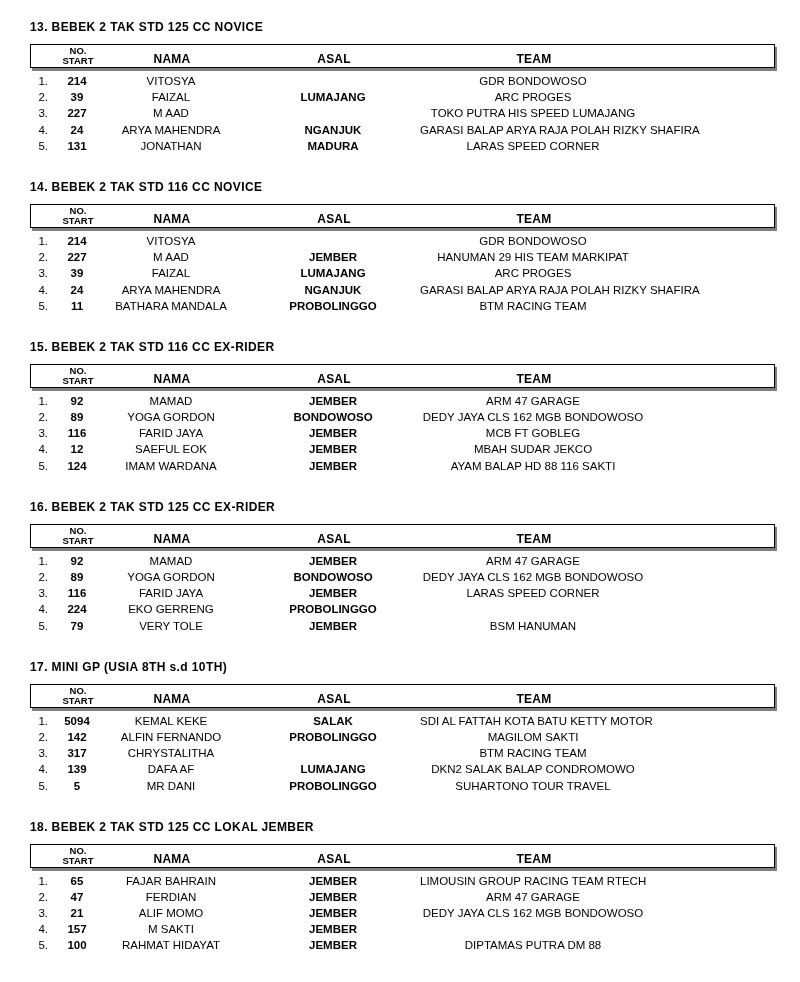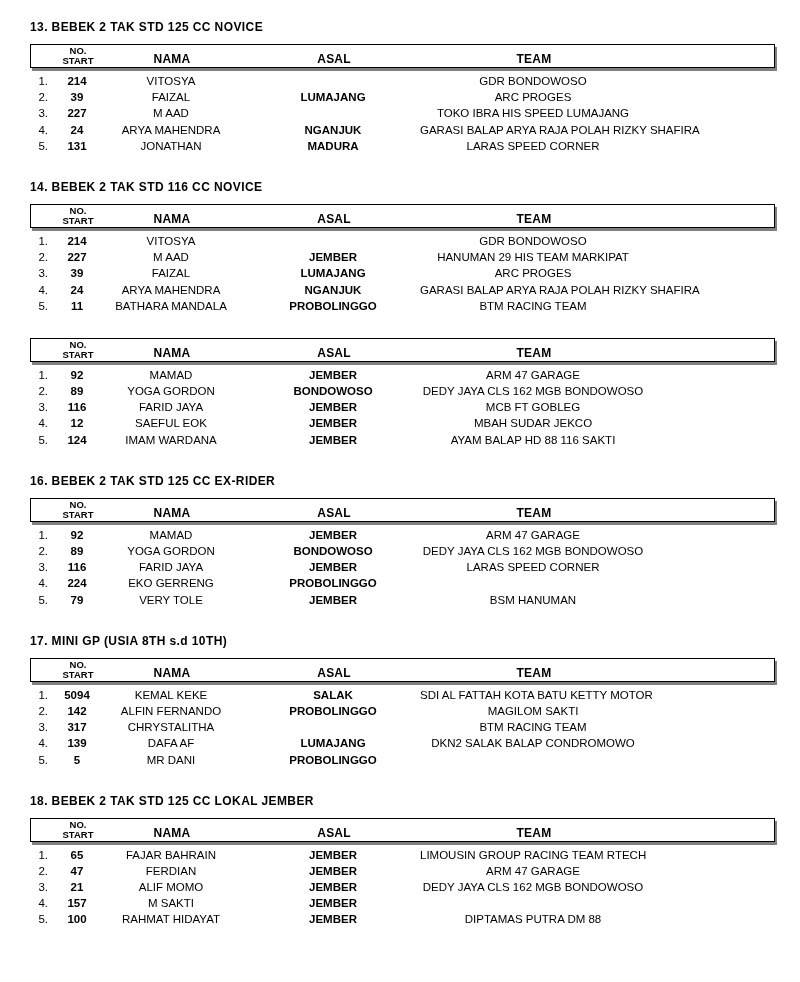--- a/index.html
+++ b/index.html
@@ -114,21 +114,21 @@
     <div class="c c-asal">LUMAJANG</div>
     <div class="c c-team">ARC PROGES</div>
     <div class="c"></div>
   </div>
 
   <div class="grid-row row">
     <div class="c c-num">3.</div>
     <div class="c c-no">227</div>
     <div class="c c-nama">M AAD</div>
     <div class="c c-asal"></div>
-    <div class="c c-team">TOKO IBRA HIS SPEED LUMAJANG</div>
+    <div class="c c-team">TOKO PUTRA HIS SPEED LUMAJANG</div>
     <div class="c"></div>
   </div>
 
   <div class="grid-row row">
     <div class="c c-num">4.</div>
     <div class="c c-no">24</div>
     <div class="c c-nama">ARYA MAHENDRA</div>
     <div class="c c-asal">NGANJUK</div>
     <div class="c c-team">GARASI BALAP ARYA RAJA POLAH RIZKY SHAFIRA</div>
     <div class="c"></div>
@@ -203,20 +203,21 @@
     <div class="c c-nama">BATHARA MANDALA</div>
     <div class="c c-asal">PROBOLINGGO</div>
     <div class="c c-team">BTM RACING TEAM</div>
     <div class="c"></div>
   </div>
 </div>
     </div>
   </section>
 
   <section class="race-section">
+    <h2 class="section-title">15. BEBEK 2 TAK STD 116 CC EX-RIDER</h2>
     <div class="entry-table">
       <div class="grid-row header-box">
         <div class="c"></div>
         <div class="no-start-hdr">
           <span>NO.</span>
           <span>START</span>
         </div>
         <div class="c hdr-label">NAMA</div>
         <div class="c hdr-label">ASAL</div>
         <div class="c hdr-label">TEAM</div>
@@ -382,20 +383,21 @@
     <div class="c c-asal">LUMAJANG</div>
     <div class="c c-team">DKN2 SALAK BALAP CONDROMOWO</div>
     <div class="c"></div>
   </div>
 
   <div class="grid-row row">
     <div class="c c-num">5.</div>
     <div class="c c-no">5</div>
     <div class="c c-nama">MR DANI</div>
     <div class="c c-asal">PROBOLINGGO</div>
+    <div class="c c-team">SUHARTONO TOUR TRAVEL</div>
     <div class="c"></div>
   </div>
 </div>
     </div>
   </section>
 
   <section class="race-section">
     <h2 class="section-title">18. BEBEK 2 TAK STD 125 CC LOKAL JEMBER</h2>
     <div class="entry-table">
       <div class="grid-row header-box">

